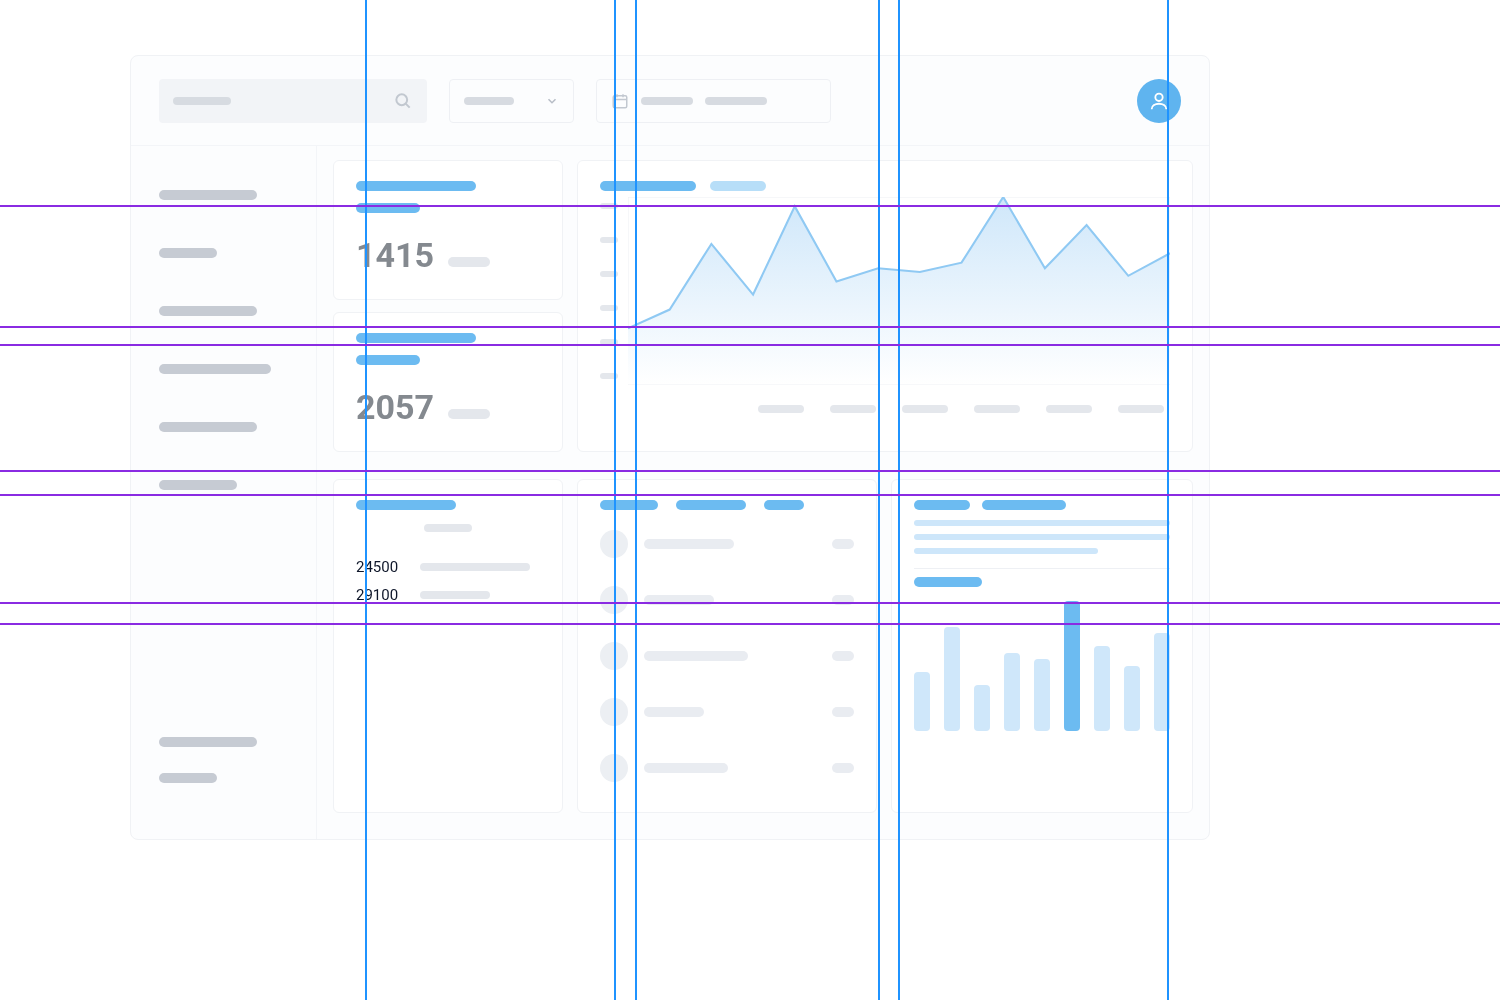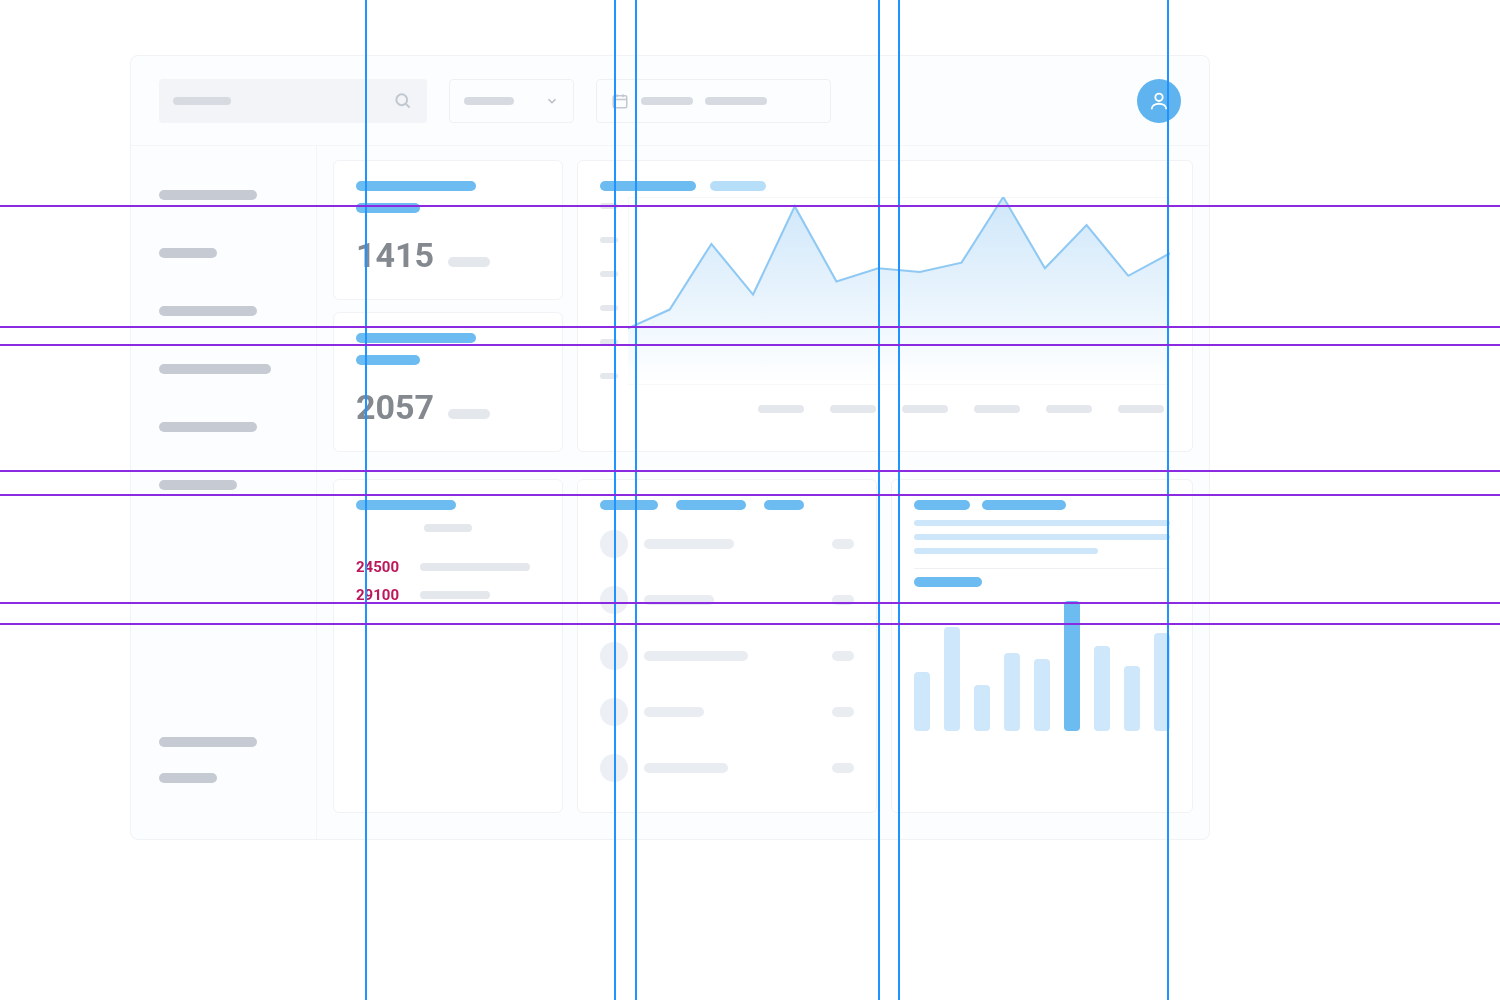--- a/index.html
+++ b/index.html
@@ -125,21 +125,21 @@
     .xlegend .x{width:46px; height:8px; background:#e4e7ec; border-radius:4px;}
     
     .left-bottom { grid-column:1; grid-row:2; height: 334px;}
     .gauge-title{width:100px;height:10px;background:#6cbbf1;border-radius:5px;margin-bottom:14px;}
     .gauge-wrap{display:flex;justify-content:center;}
     .gauge-svg{width:170px;height:170px;}
     .gauge-center{font-size:30px;font-weight:700;fill:#84898f;}
     .gauge-sub{width:48px;height:8px;background:#e4e7ec;border-radius:4px;margin:0 auto;}
     .gauge-footer{margin-top:26px;}
     .gf-row{display:flex;align-items:center;gap:12px;margin-bottom:10px;}
-    .gf-num{font-size:15px;color:#be185d;font-weight:700;width:52px;}
+    .gf-num{font-size:15px;color:#0f172a;font-weight:400;width:52px;}
     .gf-bar{height:8px;background:#e4e7ec;border-radius:4px;}
     
     .center-bottom{grid-column:2; grid-row:2; display:grid; grid-template-columns: 1fr 1fr; gap:14px;}
     .list-card{height:334px;}
     .list-tabs{display:flex; gap:18px; margin-bottom:20px;}
     .list-tabs .lt{height:10px;border-radius:5px;background:#6cbbf1;}
     .list-tabs .lta{width:58px}
     .list-tabs .ltb{width:70px}
     .list-tabs .ltc{width:40px}
     .list-row{display:flex;align-items:center;gap:16px;margin-bottom:28px;}

